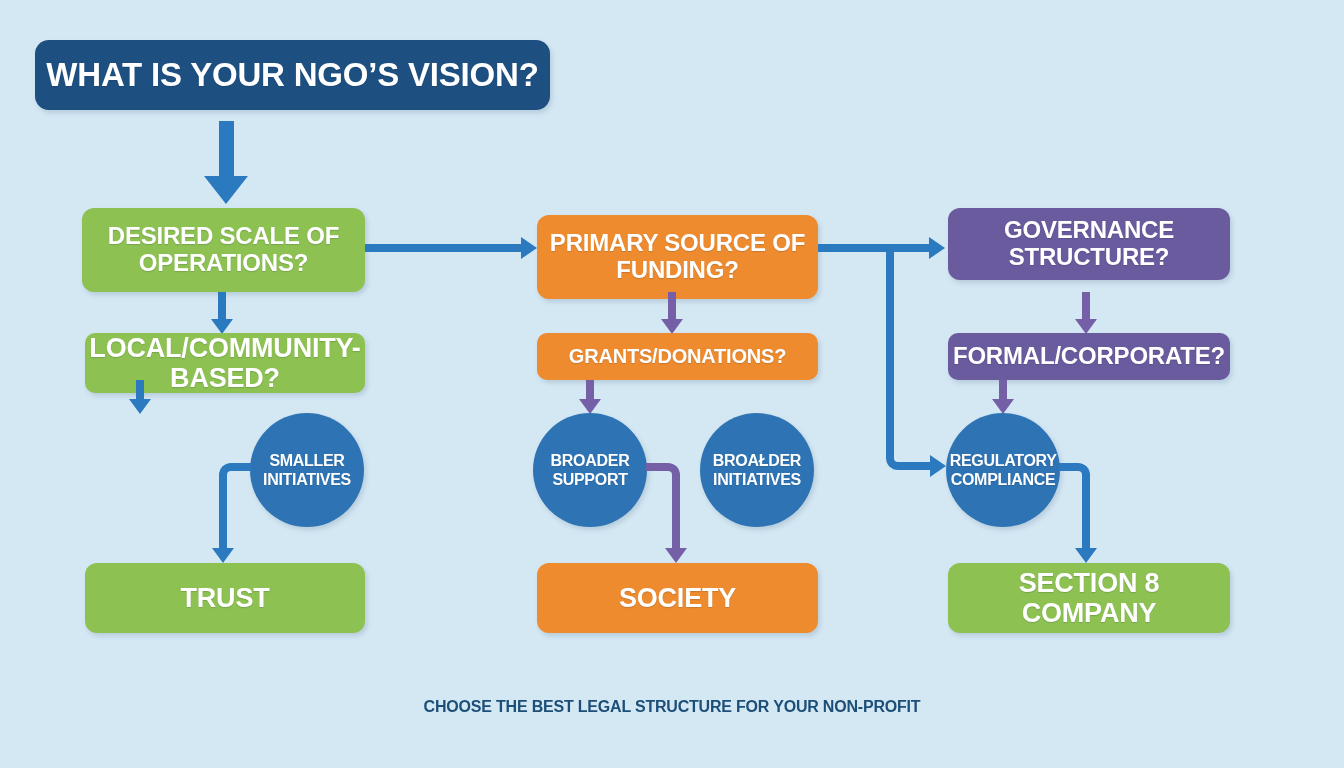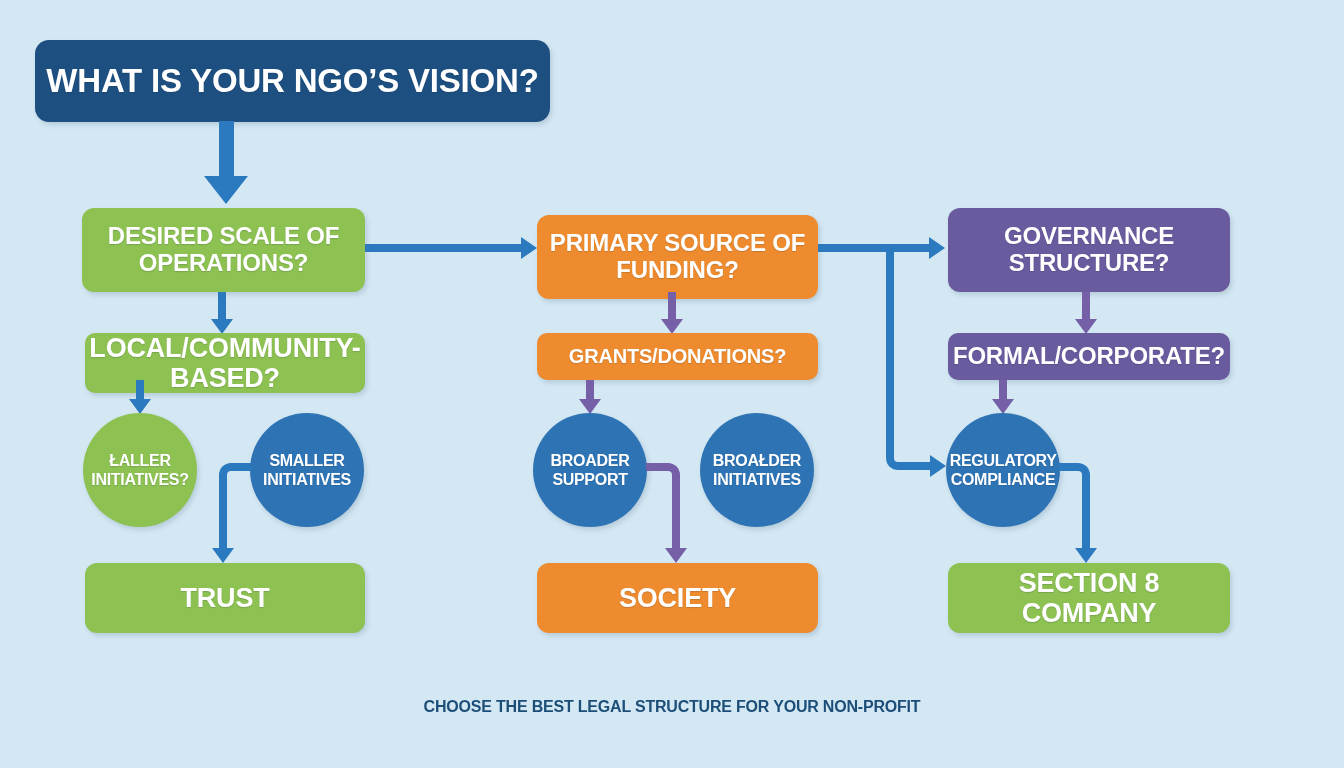--- a/index.html
+++ b/index.html
@@ -56,33 +56,33 @@
     text-align:center;
     color:var(--caption_text,#1c4e78);
     font-weight:bold;font-size:16px;letter-spacing:-0.2px;
   }
 </style>
 </head>
 <body>
 
 <div class="stage">
 
-  <div class="node navy" style="left:35px;top:40px;width:515px;height:82px;font-size:33px;">
+  <div class="node navy" style="left:35px;top:40px;width:515px;height:70px;font-size:33px;">
     <span class="lbl">WHAT IS YOUR NGO’S VISION?</span>
   </div>
   <div class="vline" style="left:219px;top:121px;width:15px;height:56px;"></div>
   <div class="arr big" style="left:204px;top:176px;"></div>
 
   <div class="node green" style="left:82px;top:208px;width:283px;height:84px;font-size:24px;">
     <span class="lbl">DESIRED SCALE OF OPERATIONS?</span>
   </div>
   <div class="node orange" style="left:537px;top:208px;width:281px;height:84px;font-size:24px;margin-top:7px;">
     <span class="lbl">PRIMARY SOURCE OF FUNDING?</span>
   </div>
-  <div class="node purple" style="left:948px;top:208px;width:282px;height:84px;font-size:24px;">
+  <div class="node purple" style="left:948px;top:208px;width:282px;height:72px;font-size:24px;">
     <span class="lbl">GOVERNANCE STRUCTURE?</span>
   </div>
 
   <div class="hline" style="left:365px;top:244px;width:157px;height:8px;"></div>
   <div class="arr right" style="left:521px;top:237px;"></div>
 
   <div class="hline" style="left:818px;top:244px;width:112px;height:8px;"></div>
   <div class="arr right" style="left:929px;top:237px;"></div>
 
   <div class="elbow bl" style="left:886px;top:252px;width:44px;height:218px;"></div>
@@ -109,23 +109,20 @@
 
   <div class="vline" style="left:136px;top:380px;width:8px;height:20px;"></div>
   <div class="arr down" style="left:129px;top:399px;"></div>
 
   <div class="vline p" style="left:586px;top:380px;width:8px;height:20px;"></div>
   <div class="arr down p" style="left:579px;top:399px;"></div>
 
   <div class="vline p" style="left:999px;top:380px;width:8px;height:20px;"></div>
   <div class="arr down p" style="left:992px;top:399px;"></div>
 
-  <div class="node circle greenfill" style="left:83px;top:413px;">
-    <span class="lbl">ŁALLER INITIATIVES?</span>
-  </div>
   <div class="node circle" style="left:250px;top:413px;">
     <span class="lbl">SMALLER INITIATIVES</span>
   </div>
   <div class="node circle" style="left:533px;top:413px;">
     <span class="lbl">BROADER SUPPORT</span>
   </div>
   <div class="node circle" style="left:700px;top:413px;">
     <span class="lbl">BROAŁDER INITIATIVES</span>
   </div>
   <div class="node circle" style="left:946px;top:413px;">

